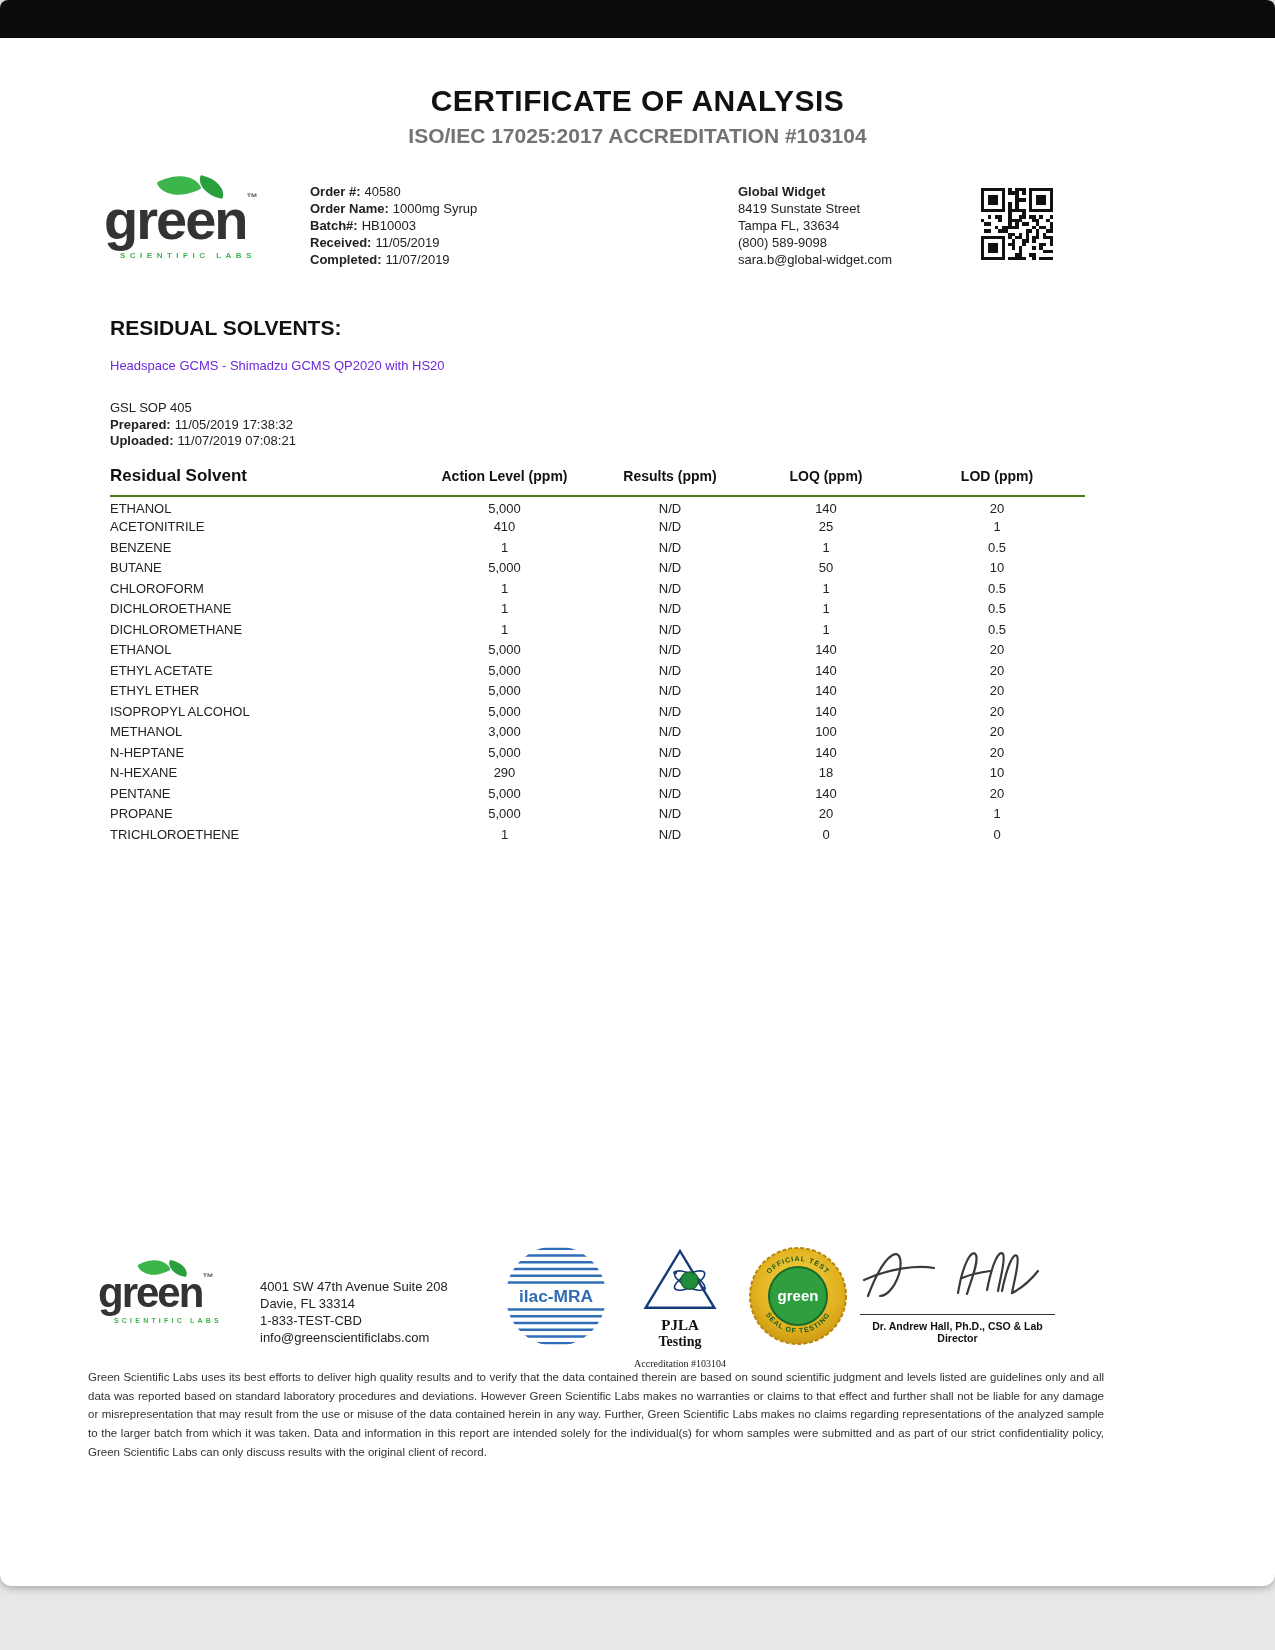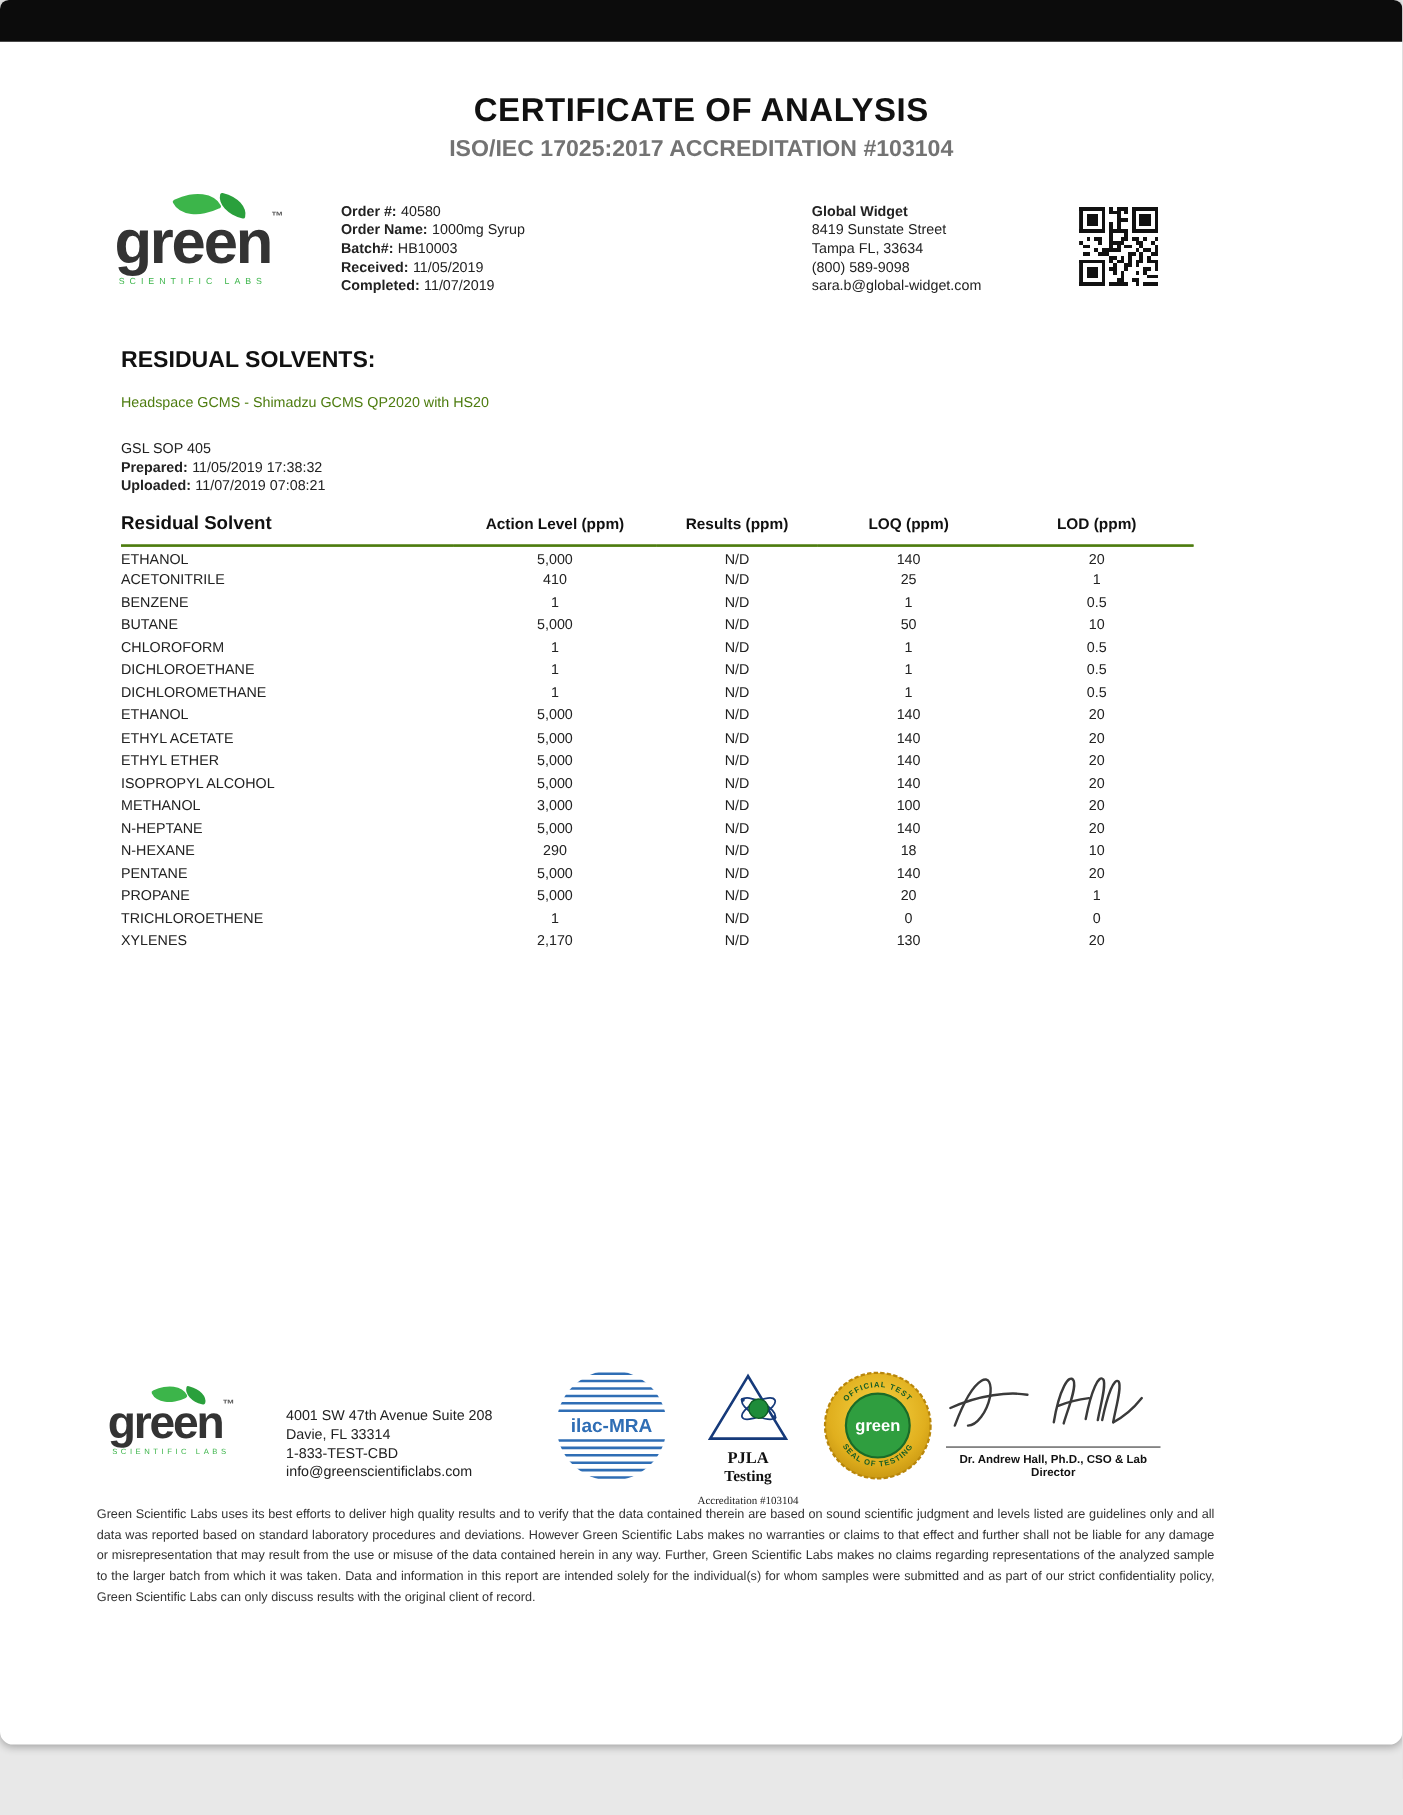--- a/index.html
+++ b/index.html
@@ -17,38 +17,38 @@
 
   
   .logo { position:absolute; }
   .logo-top { left:104px; top:192px; }
   .logo-word { position:relative; font-weight:bold; color:#333; letter-spacing:-2px; line-height:1; }
   .logo-top .logo-word { font-size:56px; }
   .logo-tm { font-size:11px; vertical-align:top; color:#555; letter-spacing:0; }
   .leaf1, .leaf2 { position:absolute; background:#3cb54a; border-radius:2px 100% 2px 100%; }
   .logo-top .leaf1 { width:38px; height:25px; left:56px; top:-19px; transform:rotate(-26deg); }
   .logo-top .leaf2 { width:27px; height:18px; left:94px; top:-14px; transform:rotate(14deg); background:#2aa03c; }
-  .logo-sub { font-size:8px; font-weight:normal; color:#3cb54a; letter-spacing:4.5px; margin-top:3px; padding-left:4px; }
+  .logo-sub { font-size:8px; font-weight:bold; color:#3cb54a; letter-spacing:4.5px; margin-top:3px; padding-left:4px;margin-left:12px; }
   .logo-foot { left:98px; top:1272px; }
   .logo-foot .logo-word { font-size:42px; }
   .logo-foot .leaf1 { width:28px; height:19px; left:42px; top:-14px; transform:rotate(-26deg); }
   .logo-foot .leaf2 { width:20px; height:13px; left:70px; top:-10px; transform:rotate(14deg); background:#2aa03c; }
   .logo-foot .logo-sub { letter-spacing:3.2px; font-size:7px; }
 
   .info-block { position:absolute; font-size:13px; line-height:17px; color:#222; }
   .order-block { left:310px; top:183px; }
   .client-block { left:710px; top:183px;margin-left:28px; }
   .lbl { font-weight:bold; margin-right:4px; }
   .bold-line { font-weight:bold; }
 
   .qr { position:absolute; left:981px; top:188px; width:72px; height:72px; }
   .qr svg { width:100%; height:100%; }
 
   .section-heading { position:absolute; left:110px; top:316px; font-size:21px; font-weight:bold; color:#111; }
-  .method-line { position:absolute; left:110px; top:358px; font-size:13px; color:#4d7c0f; }
+  .method-line { position:absolute; left:110px; top:358px; font-size:13px; color:#6d28d9; }
   .sop-block { position:absolute; left:110px; top:400px; font-size:13px; line-height:16.5px; color:#222; }
 
   table.solvent-table { position:absolute; left:110px; top:462px; width:975px; border-collapse:collapse; }
   .solvent-table th { font-size:14px; font-weight:bold; text-align:center; vertical-align:middle;
                       padding:4px 0 9px; border-bottom:2px solid #4d7c0f; color:#111; }
   .solvent-table th.col-solvent { text-align:left; font-size:17px; }
   .solvent-table td { font-size:13px; text-align:center; height:20.5px; color:#222; }
   .solvent-table td:first-child { text-align:left; }
   .solvent-table tbody tr:first-child td { padding-top:3px; }
 
@@ -386,27 +386,20 @@
             <td>20</td>
             <td>1</td>
           </tr>
           <tr>
             <td>TRICHLOROETHENE</td>
             <td>1</td>
             <td>N/D</td>
             <td>0</td>
             <td>0</td>
           </tr>
-          <tr>
-            <td>XYLENES</td>
-            <td>2,170</td>
-            <td>N/D</td>
-            <td>130</td>
-            <td>20</td>
-          </tr>
         </tbody>
     </table>
 
     <div class="logo logo-foot">
       <div class="logo-word">
         <span class="leaf1"></span>
         <span class="leaf2"></span>
         <span>green</span><span class="logo-tm">™</span>
       </div>
       <div class="logo-sub">SCIENTIFIC LABS</div>

